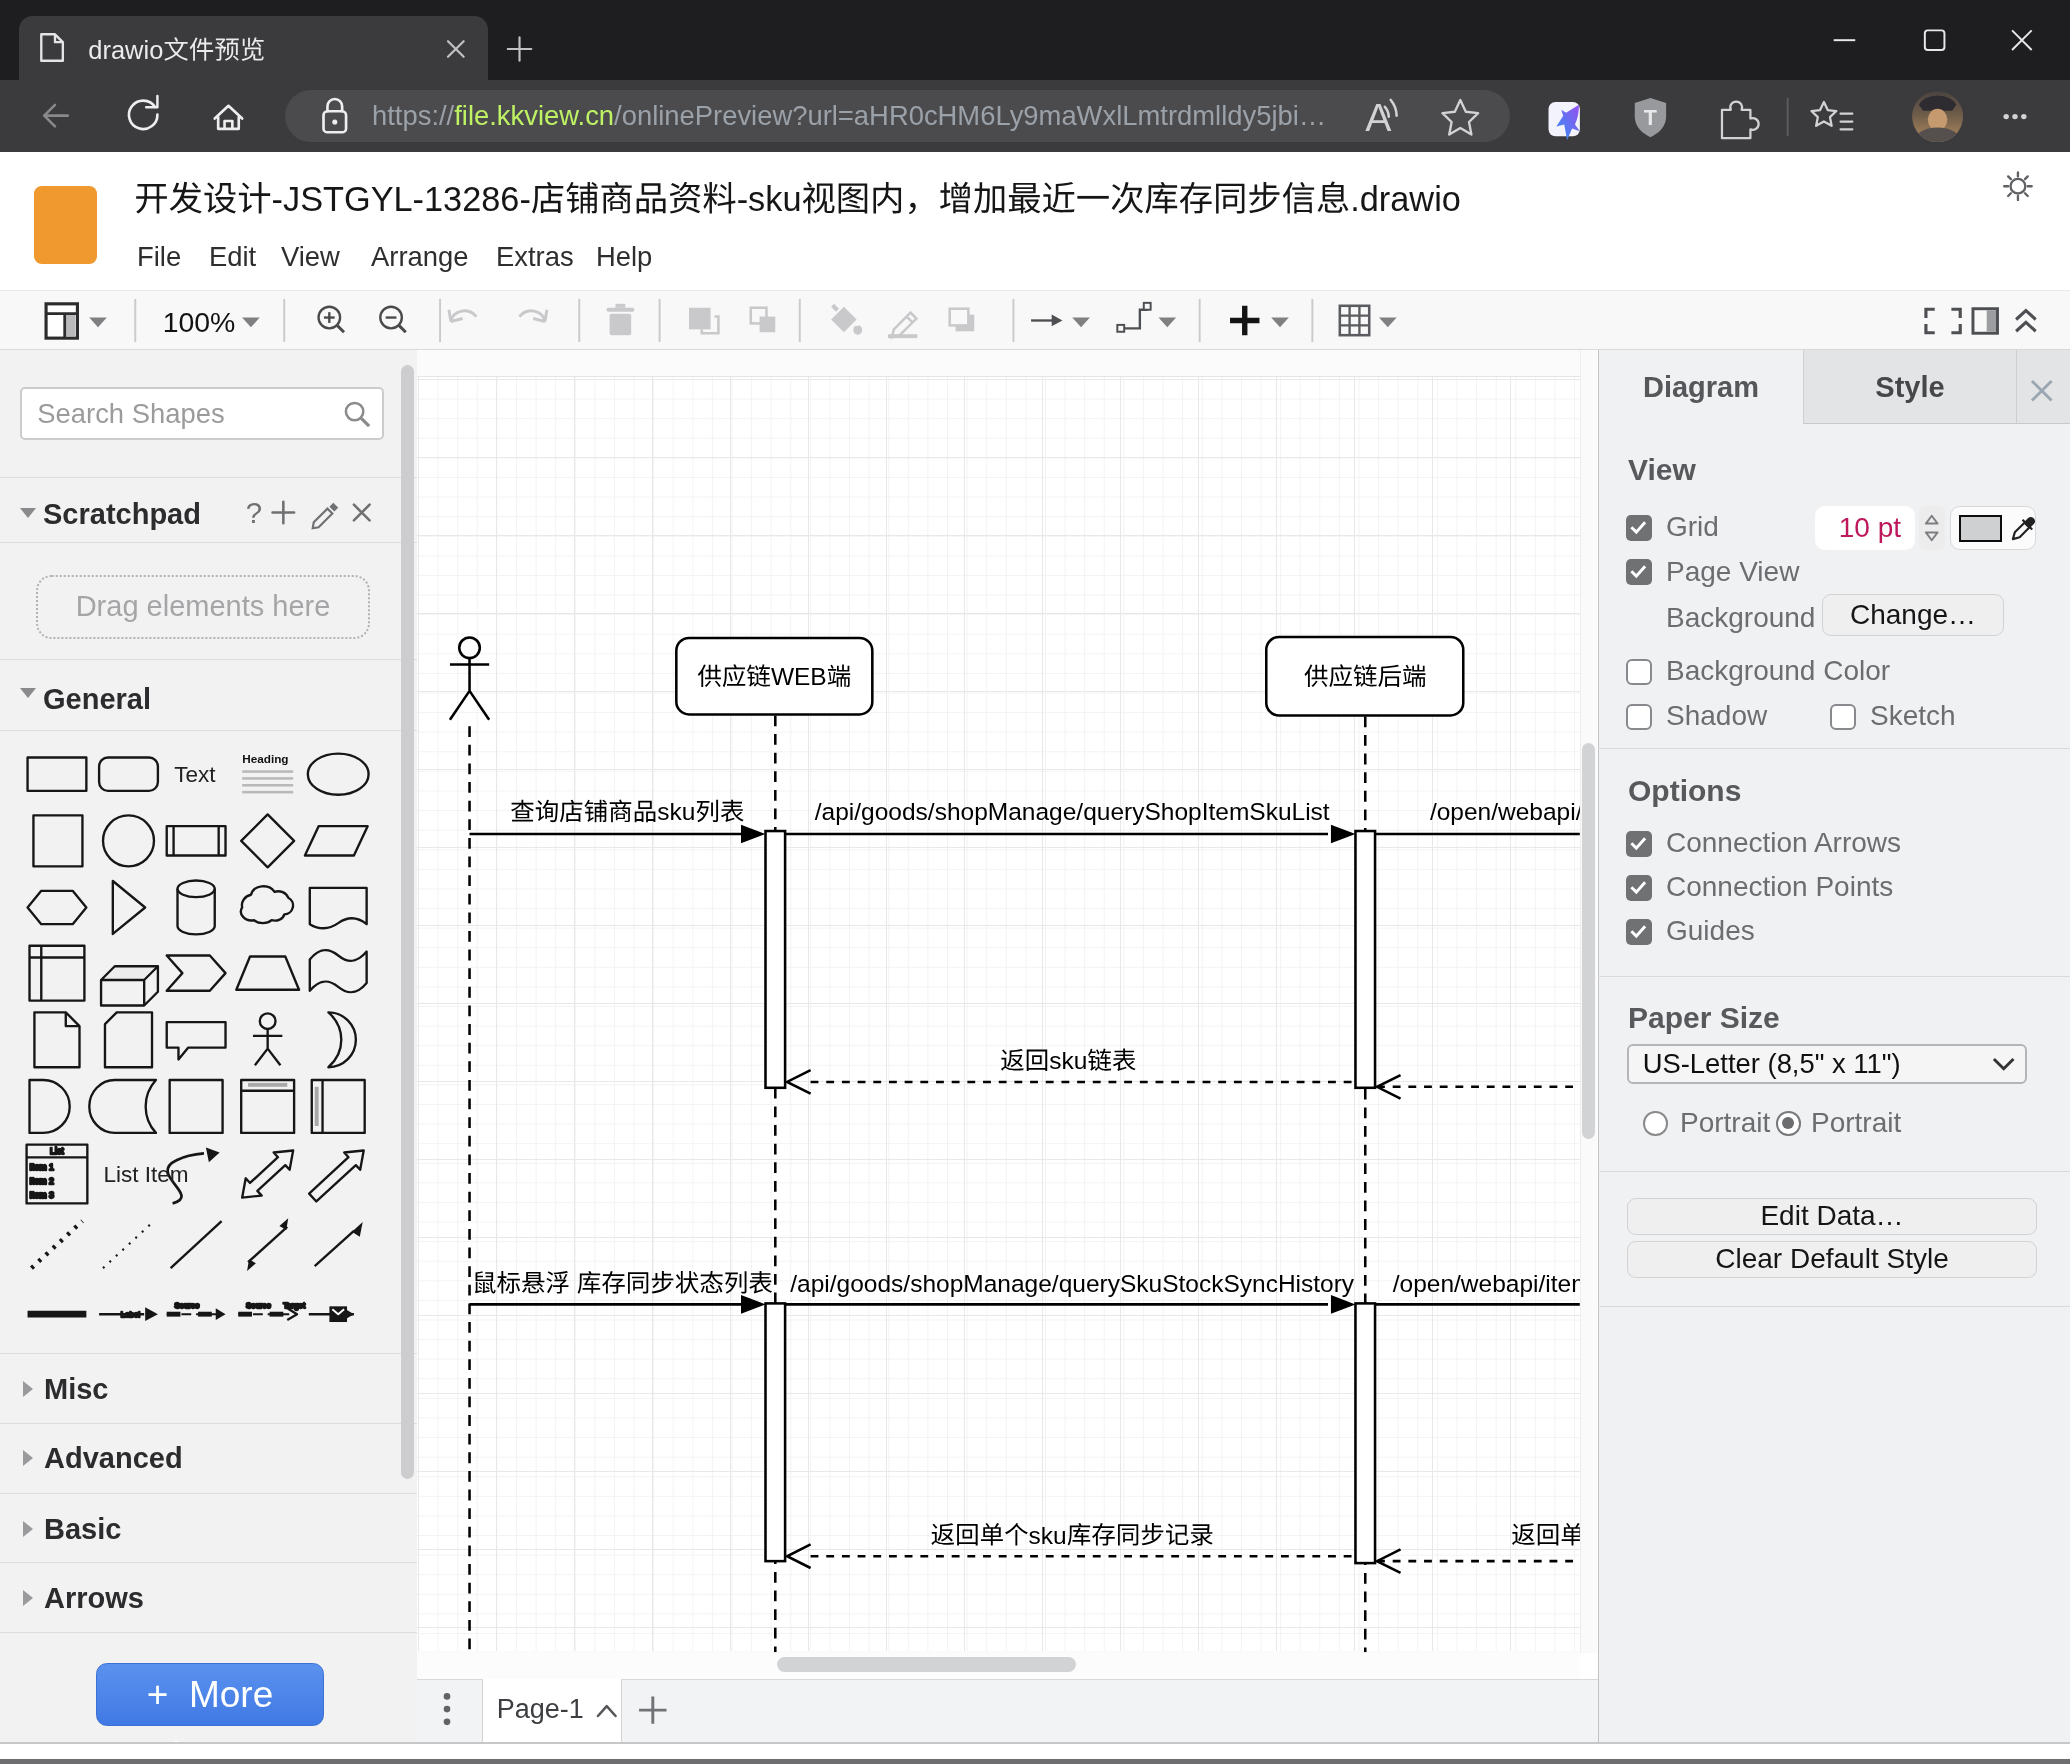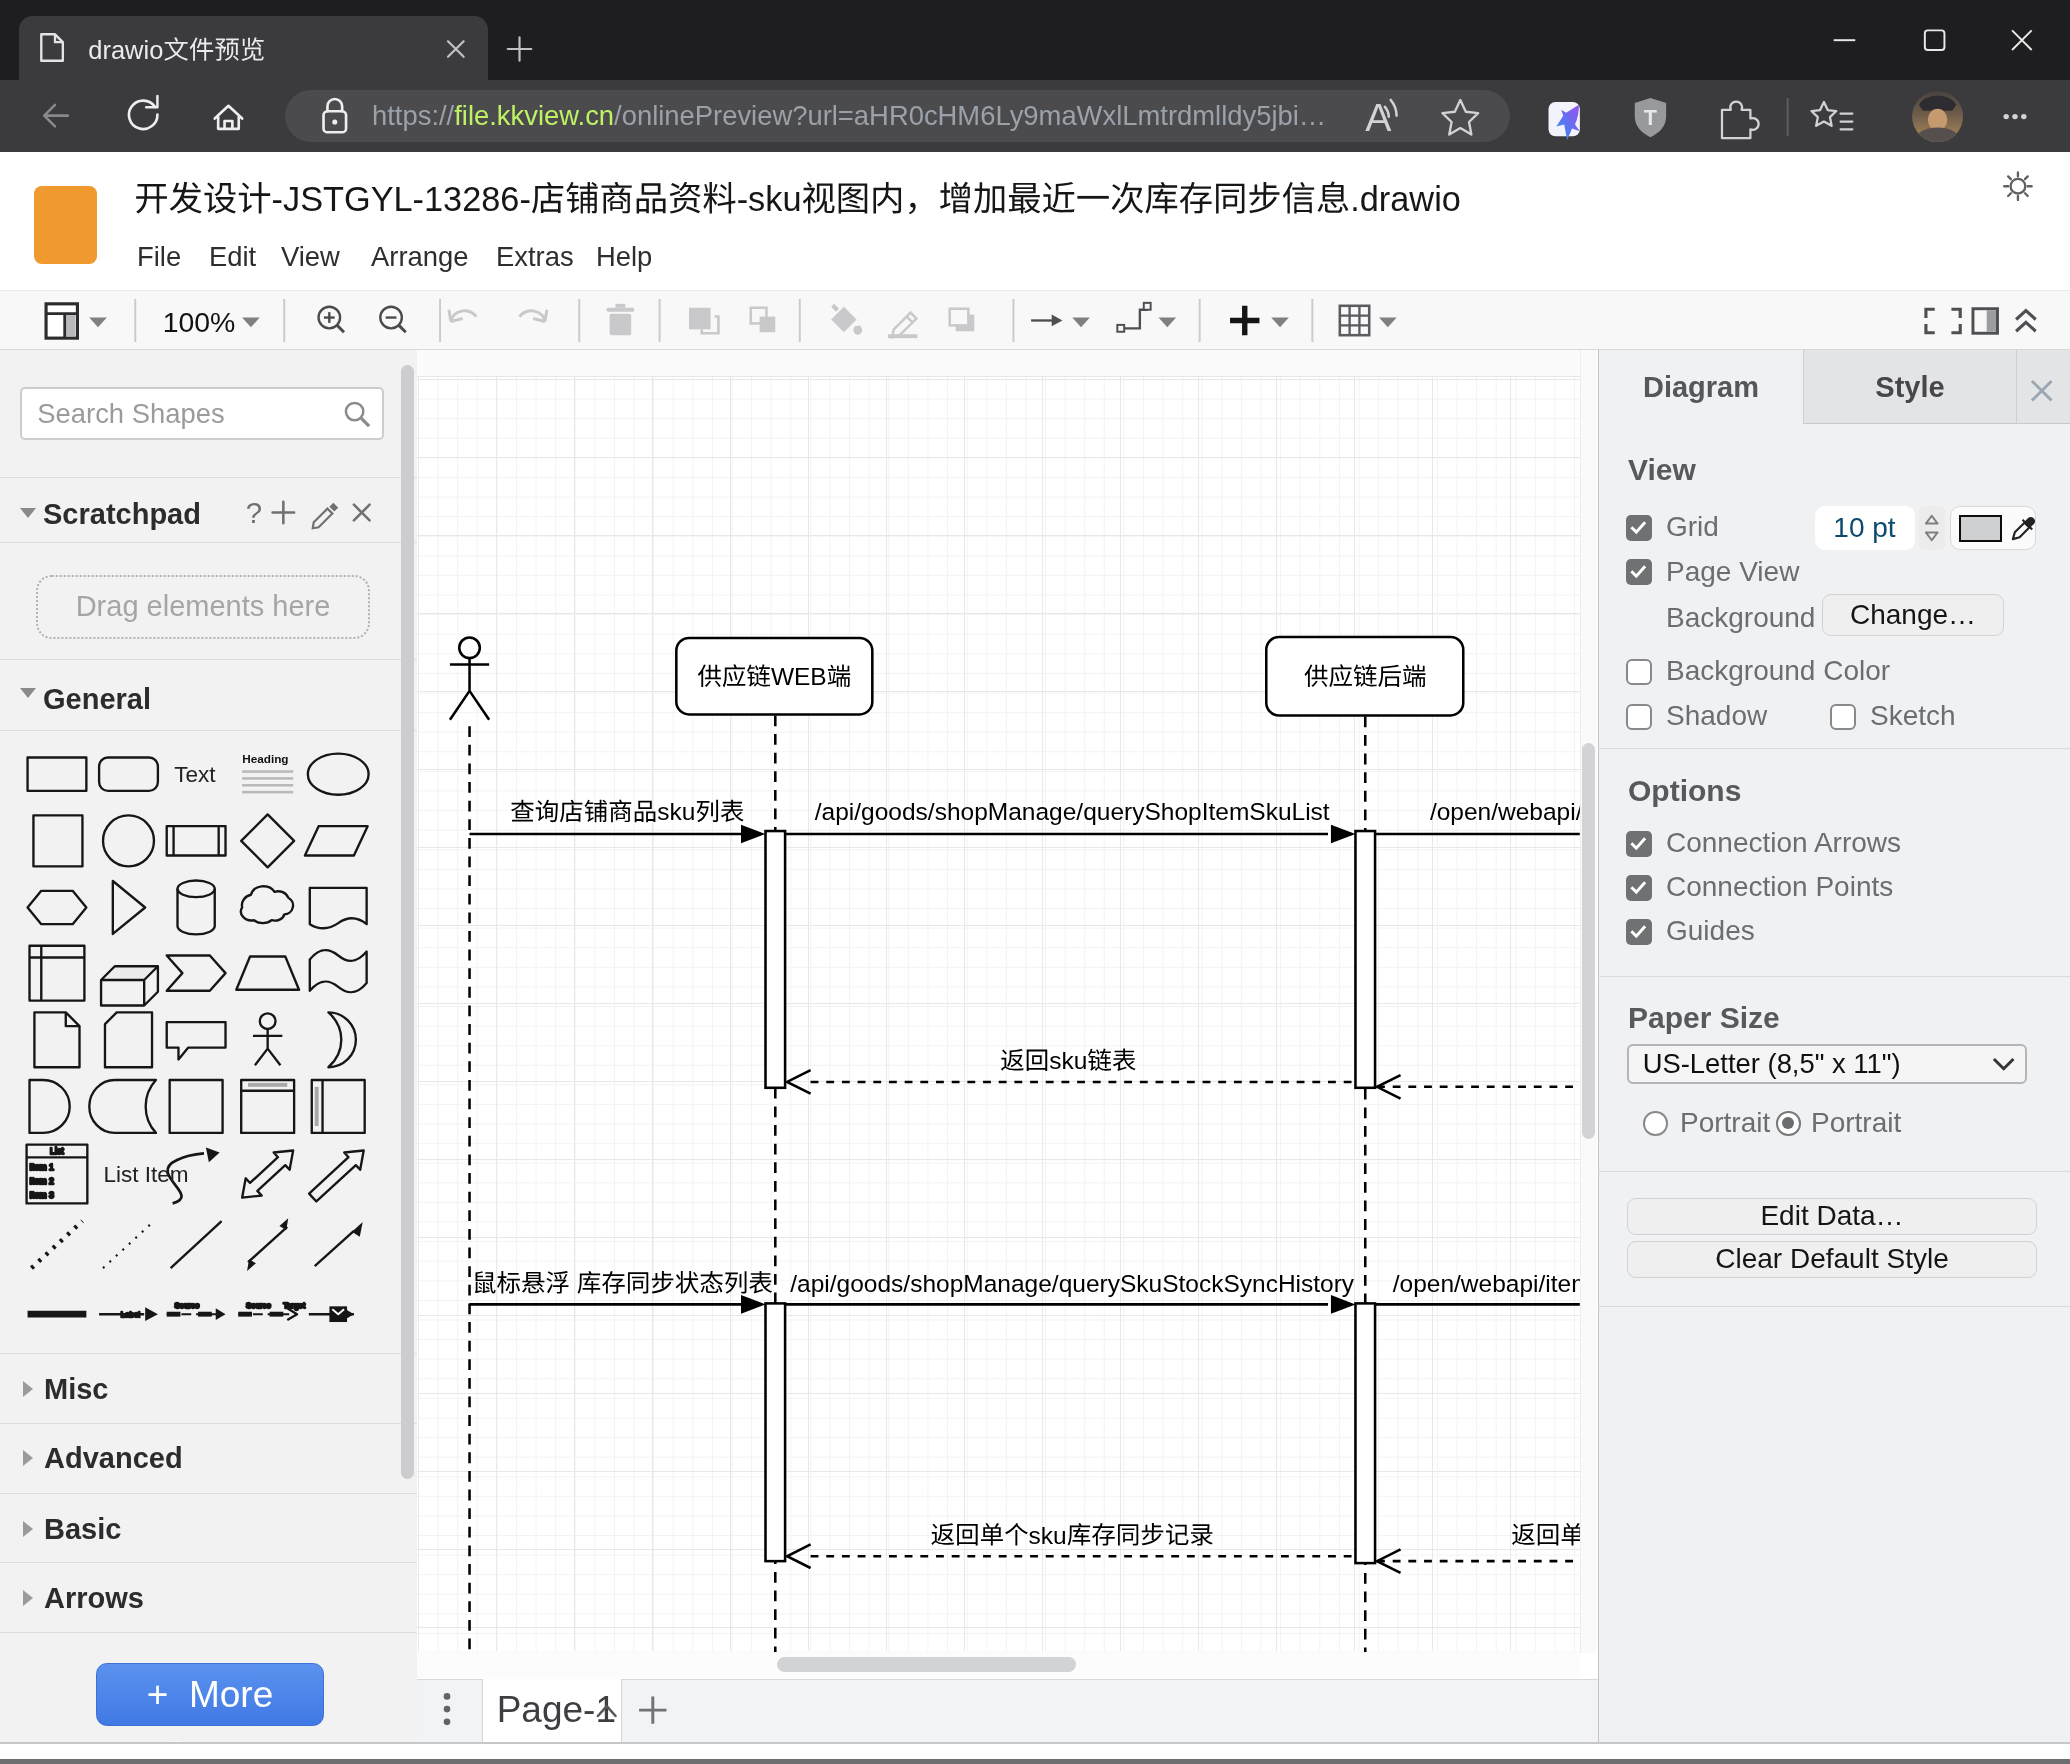--- a/index.html
+++ b/index.html
@@ -31,21 +31,21 @@
 #canvas{left:417px;top:350px;width:1163px;height:1303px;background:#fbfbfc}
 #page{left:417px;top:376px;width:1163px;height:1275px;background:#fff;border-top:1px solid #e5e5e6;
 background-image:linear-gradient(to right,#e7e8e9 1px,transparent 1px),linear-gradient(to bottom,#e7e8e9 1px,transparent 1px),linear-gradient(to right,#f3f3f4 1px,transparent 1px),linear-gradient(to bottom,#f3f3f4 1px,transparent 1px);
 background-size:78px 78px,78px 78px,19.6px 19.6px,19.6px 19.6px;background-position:1px 0,0 2px,1px 0,0 2px}
 #vtrack{left:1580px;top:350px;width:16.7px;height:1303px;background:#fafafb;border-left:1px solid #ededee}
 #vthumb{left:1582px;top:743px;width:12.7px;height:396px;background:#d2d3d5;border-radius:6.9px}
 #hstrip{left:417px;top:1653px;width:1163px;height:26.5px;background:#fcfcfd}
 #hthumb{left:777px;top:1657px;width:299px;height:14.7px;background:#d2d3d5;border-radius:7.8px}
 
 #footer{left:417px;top:1679px;width:1181px;height:63px;background:#f2f3f4;border-top:1px solid #d9d9da}
-#ptab{left:482px;top:1679px;width:140px;height:63px;background:#fff;border-left:1px solid #d4d4d5;border-right:1px solid #d4d4d5;color:#3c3e41;font-size:37px;line-height:61px;padding-left:13.7px}
+#ptab{left:482px;top:1679px;width:140px;height:63px;background:#fff;border-left:1px solid #d4d4d5;border-right:1px solid #d4d4d5;color:#3c3e41;font-size:27px;line-height:61px;padding-left:13.7px}
 
 #panel{left:1598px;top:350px;width:472px;height:1392px;background:#f0f1f2;border-left:1px solid #c3c3c5}
 #tabstyle{left:1803px;top:350px;width:214px;height:74px;background:#e3e4e6;border-left:1px solid #cfcfd1;border-right:1px solid #cfcfd1;border-bottom:1px solid #c9c9cb}
 #tabx{left:2017px;top:350px;width:53px;height:74px;background:#e3e4e6;border-bottom:1px solid #c9c9cb}
 .tabt{font-size:29px;font-weight:700;color:#55575a;text-align:center;line-height:74px}
 .phead{font-size:30px;font-weight:700;color:#57595c}
 .plabel{font-size:28px;color:#6b6d70;height:33px;line-height:33px}
 .cb{width:25.5px;height:25.5px;border-radius:4.9px}
 .cbc{background:#6f7173}
 .cbu{background:#fff;border:2.9px solid #87898c;border-radius:5.9px}
@@ -189,21 +189,21 @@
 <div class="abs tabt" style="left:1598px;top:350px;width:206px">Diagram</div>
 <div class="abs tabt" style="left:1804px;top:350px;width:212px;color:#47474a">Style</div>
 <svg class="abs" style="left:2029px;top:378px" width="25.5" height="25.5" viewBox="0 0 26 26">
     <path d="M3 3 L23 23 M23 3 L3 23" stroke="#9aa7b2" stroke-width="3" fill="none"></path>
   </svg>
 <div class="abs phead" style="left:1628px;top:453px">View</div>
 <div class="abs cb cbc" style="left:1626px;top:515px"><svg width="24.5" height="24.5" viewBox="0 0 25 25">
       <path d="M5.5 12.5 l5 5 9 -10" stroke="#fff" stroke-width="3" fill="none"></path>
     </svg></div>
 <div class="abs plabel" style="left:1666px;top:510px">Grid</div>
-<div class="abs" style="left:1815px;top:506px;width:100px;height:44px;background:#fff;border-radius:9.8px;font-size:28px;color:#0c4a6e;text-align:center;line-height:44px;padding-right:1px">10 pt</div>
+<div class="abs" style="left:1815px;top:506px;width:100px;height:44px;background:#fff;border-radius:9.8px;font-size:28px;color:#be185d;text-align:right;line-height:44px;padding-right:14px">10 pt</div>
 <div class="abs" style="left:1919px;top:506px;width:25.5px;height:44px;background:#ececed;border-radius:5.9px"></div>
 <svg class="abs" style="left:1919px;top:506px" width="25.5" height="44" viewBox="0 0 26 45">
     <path d="M7 18 h12 l-6 -8 z M7 27 h12 l-6 8 z" fill="none" stroke="#7d7f82" stroke-width="2" stroke-linejoin="round"></path>
   </svg>
 <div class="abs" style="left:1950px;top:506px;width:86px;height:44px;background:#fbfbfc;border:1.5px solid #d8d8da;border-radius:9.8px"></div>
 <div class="abs" style="left:1959px;top:515px;width:43px;height:26.5px;background:#cfd0d2;border:2.9px solid #0c0c0c"></div>
 <svg class="abs" style="left:2009px;top:514px" width="29" height="29" viewBox="0 0 30 30">
     <path d="M4 26 l2 -7 10 -10 5 5 -10 10 z" stroke="#222" stroke-width="2.2" fill="none" stroke-linejoin="round"></path>
     <path d="M16 8 l3.5 -3.5 a3.4 3.4 0 0 1 6 6 L22 14 z" fill="#222"></path>
     <path d="M14 6 l10 10" stroke="#222" stroke-width="2.2"></path>

